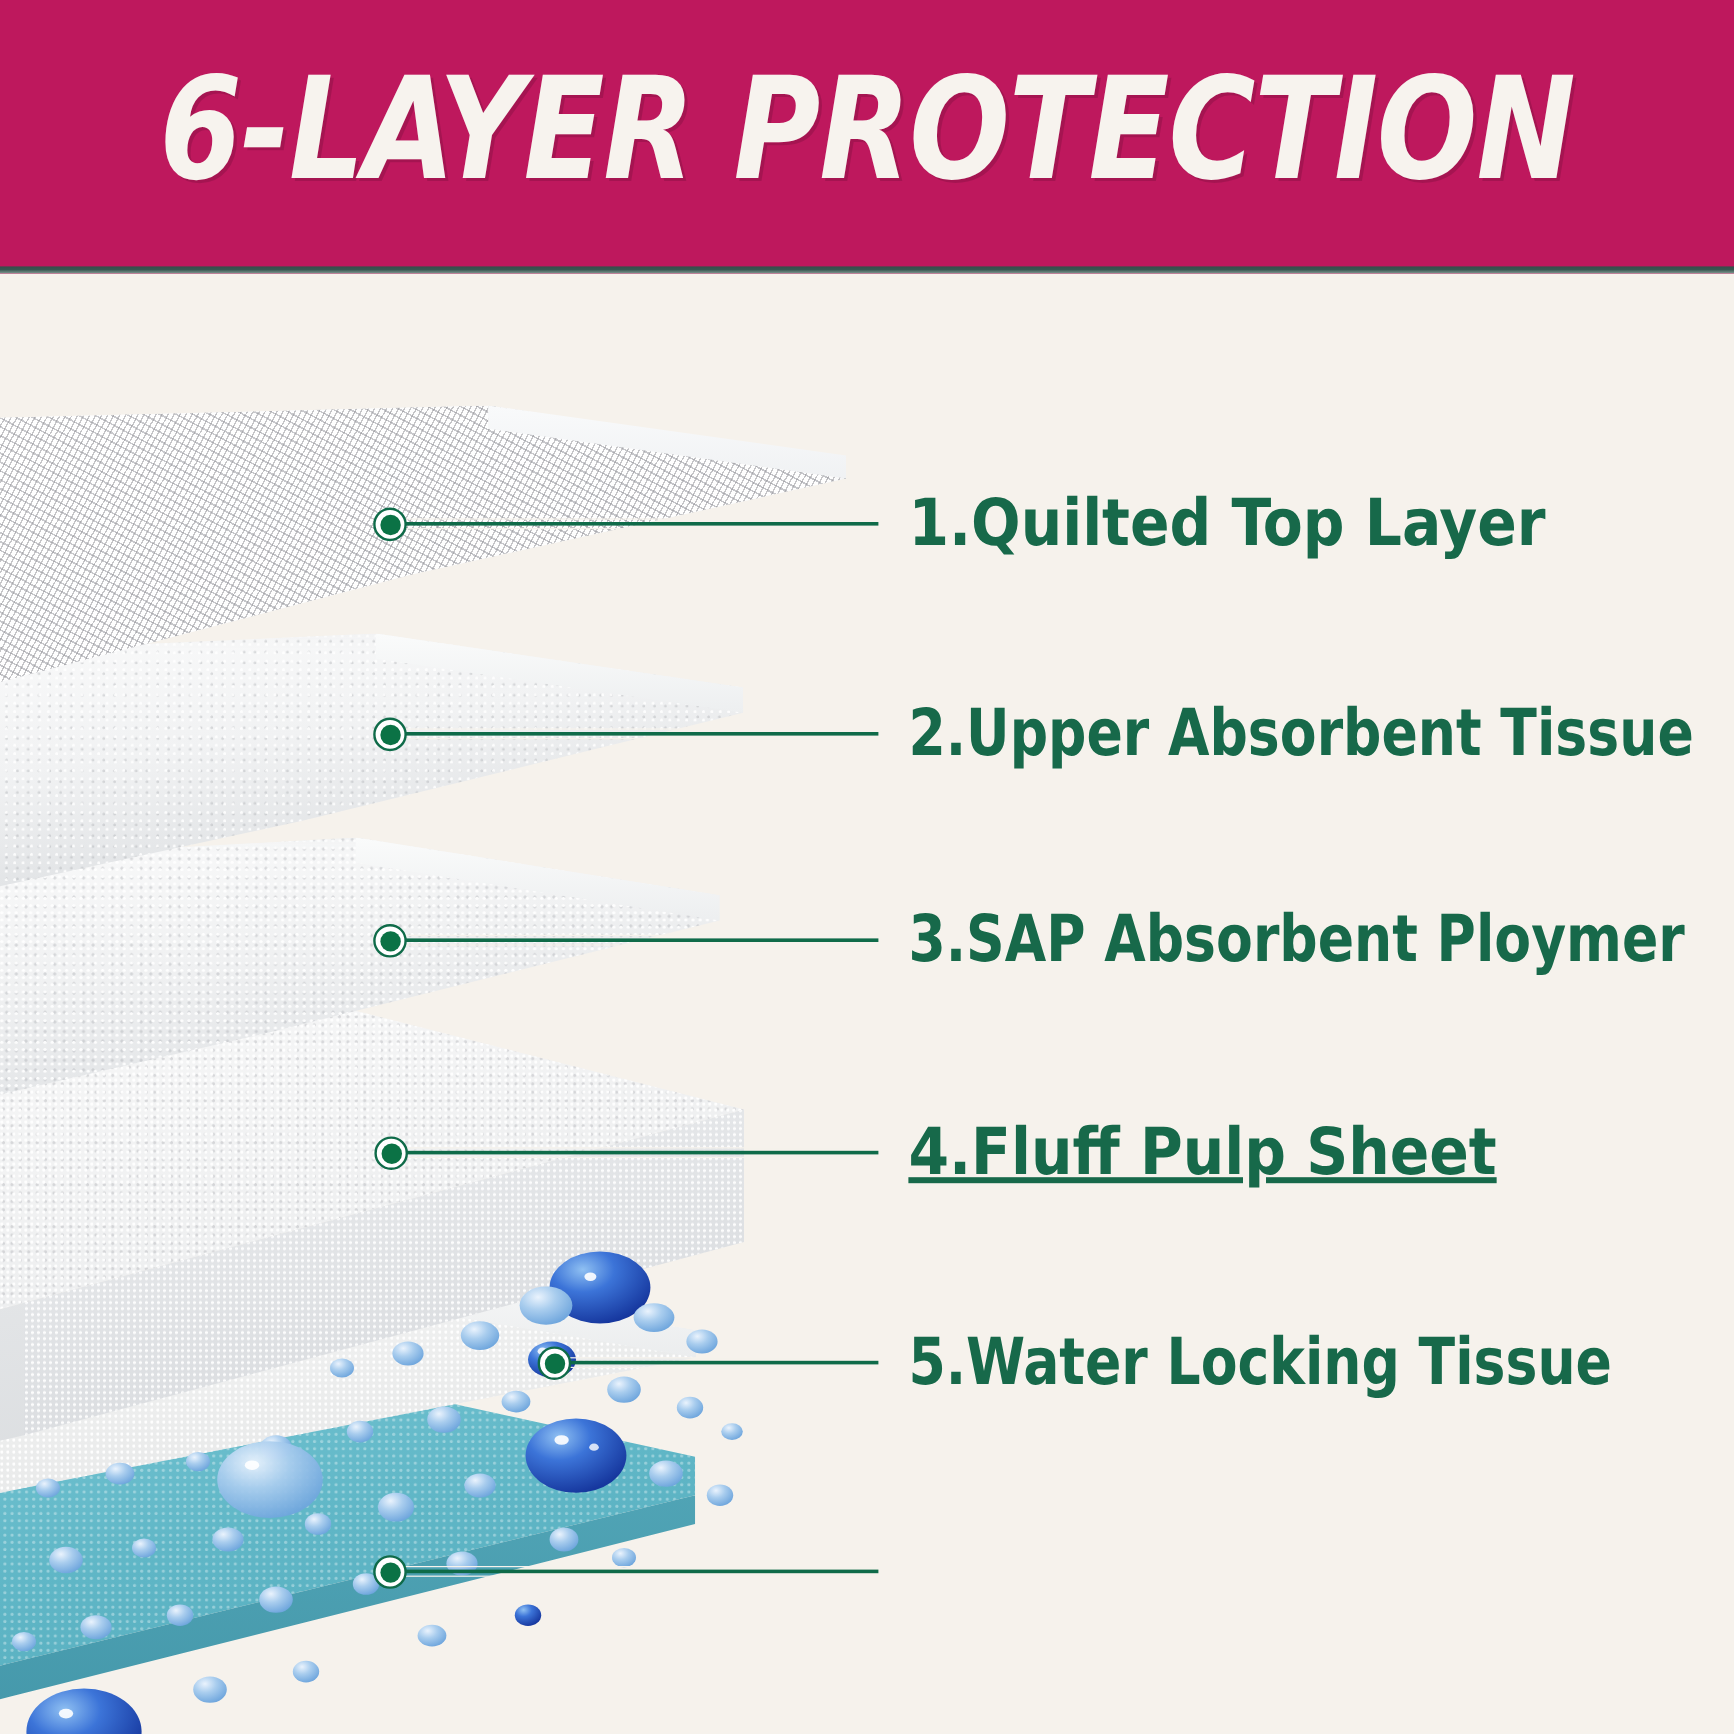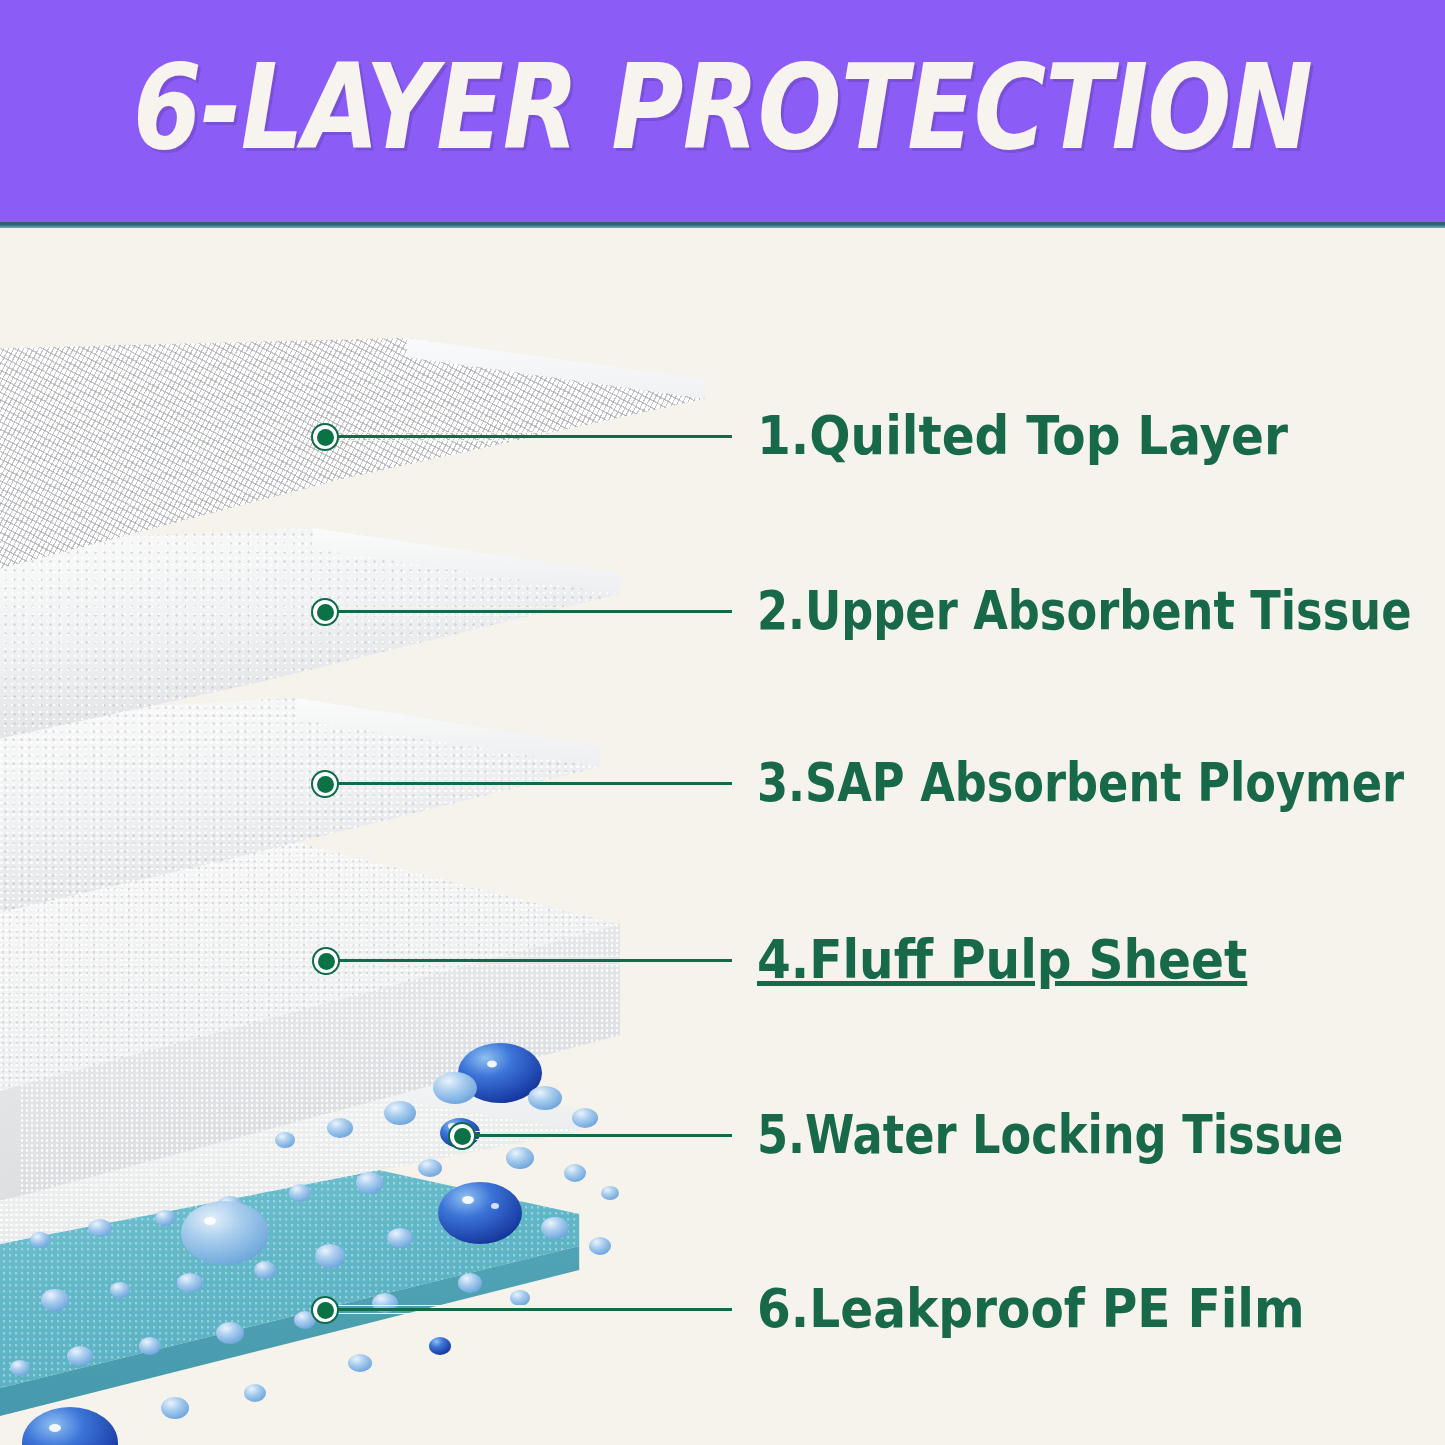--- a/index.html
+++ b/index.html
@@ -7,21 +7,21 @@
   body {
     font-family:"Liberation Sans", sans-serif;
     background:#f6f2ec;
     position:relative;
     overflow:hidden;
   }
 
   
   #header {
     position:absolute; left:0; top:0; width:1445px; height:228px;
-    background:#8b5cf6;
+    background:#be185d;
     overflow:hidden;
   }
   #header::after{
     content:""; position:absolute; left:0; bottom:0; width:100%; height:6px;
     background:linear-gradient(to bottom,#0a5f44 0%,#0b6b4c 45%,#6fc5a4 100%);
     opacity:.75;
   }
   #header-title {
     position:absolute; left:0; top:48px; width:1445px;
     text-align:center;
@@ -314,15 +314,14 @@
 
     <div class="leader-line" style="left:333px; top:1080px; width:399px;"></div>
     <div class="marker" style="left:311px; top:1068px;"></div>
   </div>
 
   <div class="label" style="left:757px; top:181px;">1.Quilted Top Layer</div>
   <div class="label lbl-narrow" style="left:757px; top:356px;">2.Upper Absorbent Tissue</div>
   <div class="label lbl-narrow" style="left:757px; top:528px;">3.SAP Absorbent Ploymer</div>
   <div class="label" style="left:757px; top:705px;text-decoration:underline;">4.Fluff Pulp Sheet</div>
   <div class="label lbl-narrow" style="left:757px; top:880px;">5.Water Locking Tissue</div>
-  <div class="label" style="left:757px; top:1054px;">6.Leakproof PE Film</div>
 
 </div>
 
 </body></html>

